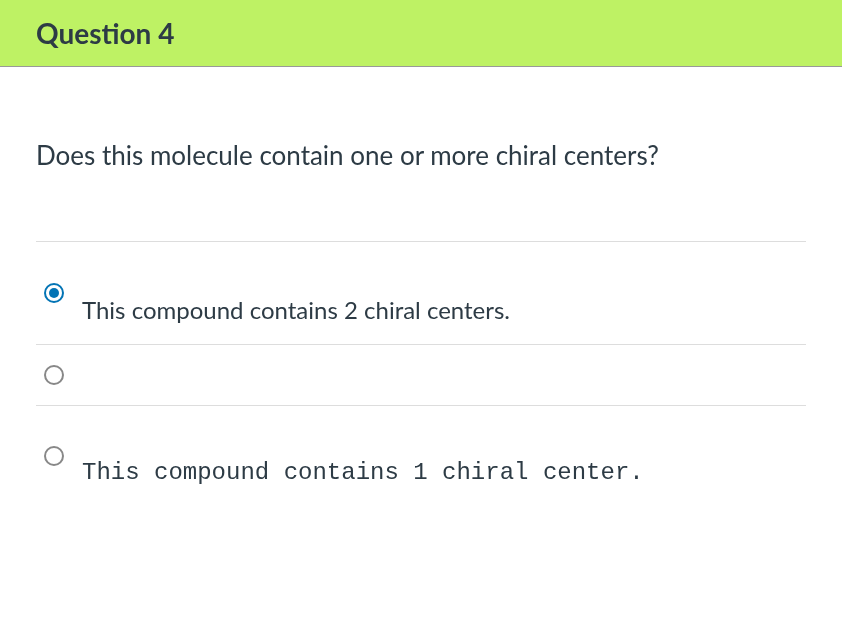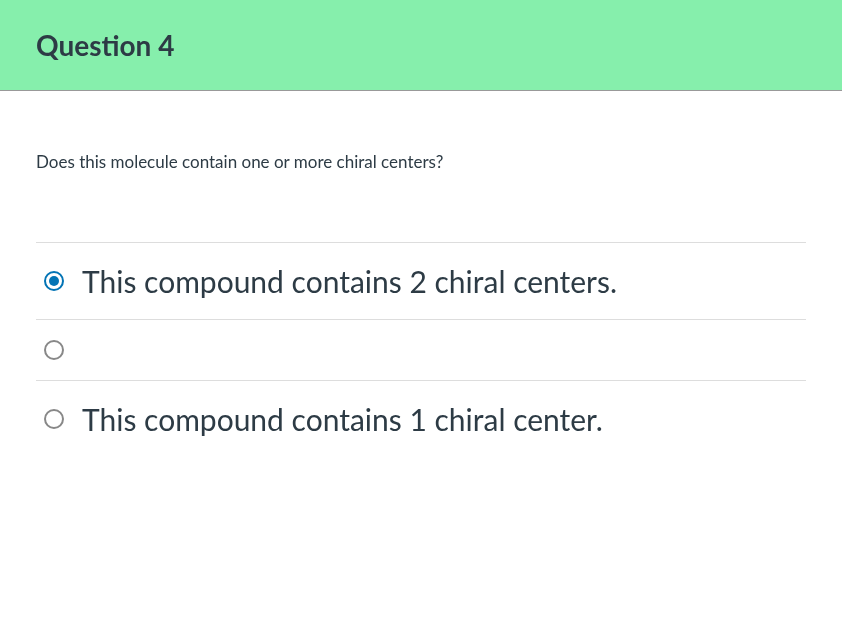--- a/index.html
+++ b/index.html
@@ -7,50 +7,52 @@
       padding: 0;
       box-sizing: border-box;
     }
     body {
       font-family: -apple-system, BlinkMacSystemFont, "Segoe UI", "Lato", "Helvetica Neue", Arial, sans-serif;
       background: #ffffff;
       width: 842px;
       height: 632px;
     }
     .question-header {
-      background: #86efac;
-      padding: 28px 36px;
+      background: #bef264;
+      padding: 16px 36px;
       border-bottom: 1px solid #999;
     }
     .question-title {
       font-size: 28px;
       font-weight: 700;
       color: #2d3b45;
     }
     .question-body {
       padding: 60px 36px 20px 36px;
     }
     .question-text {
-      font-size: 17px;
+      font-size: 26px;
       color: #2d3b45;
       margin-bottom: 70px;
       font-weight: 400;
+      margin-top: 12px;
     }
     .options-container {
       border-top: 1px solid #ddd;
     }
     .option-row {
       display: flex;
       align-items: center;
       padding: 20px 8px;
       border-bottom: 1px solid #ddd;
       cursor: pointer;
     }
     .option-row:last-child {
       border-bottom: none;
+      font-family: Liberation Mono, monospace;
     }
     .radio-wrapper {
       margin-right: 18px;
       display: flex;
       align-items: center;
     }
     .radio-circle {
       width: 20px;
       height: 20px;
       border: 2px solid #888;
@@ -67,23 +69,24 @@
       width: 10px;
       height: 10px;
       border-radius: 50%;
       background: #0374b5;
       display: none;
     }
     .radio-circle.selected .radio-dot {
       display: block;
     }
     .option-label {
-      font-size: 30px;
+      font-size: 24px;
       color: #2d3b45;
       font-weight: 400;
+      margin-top: 33px;
     }
   </style>
 </head>
 <body>
 
 <div class="question-header">
   <h2 class="question-title">Question 4</h2>
 </div>
 
 <div class="question-body">

